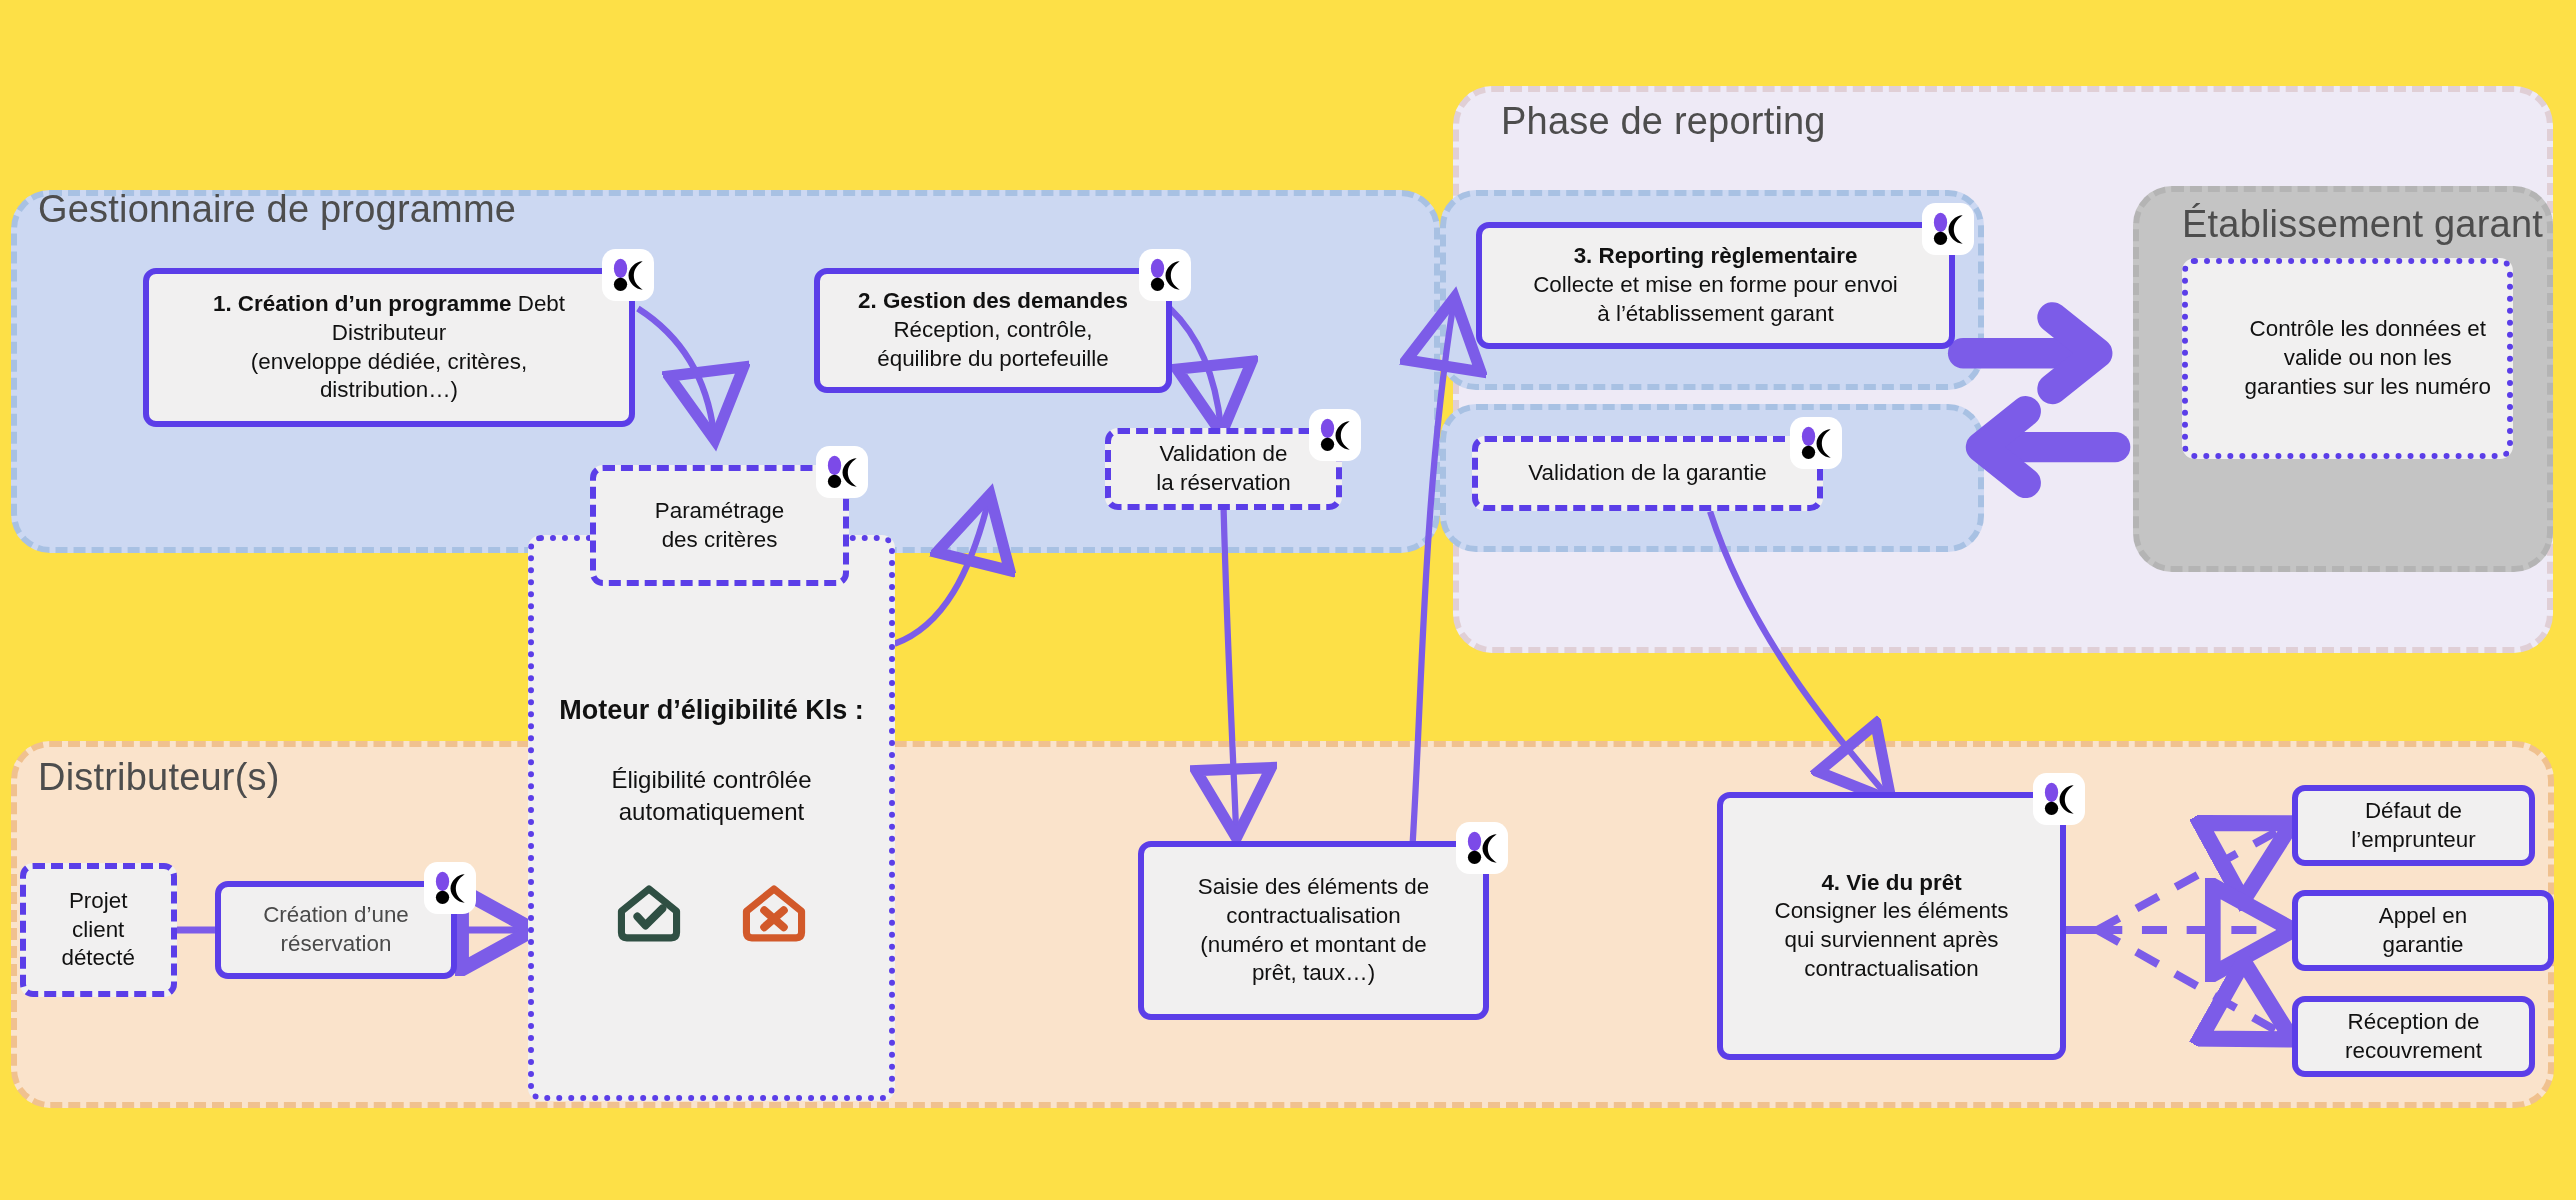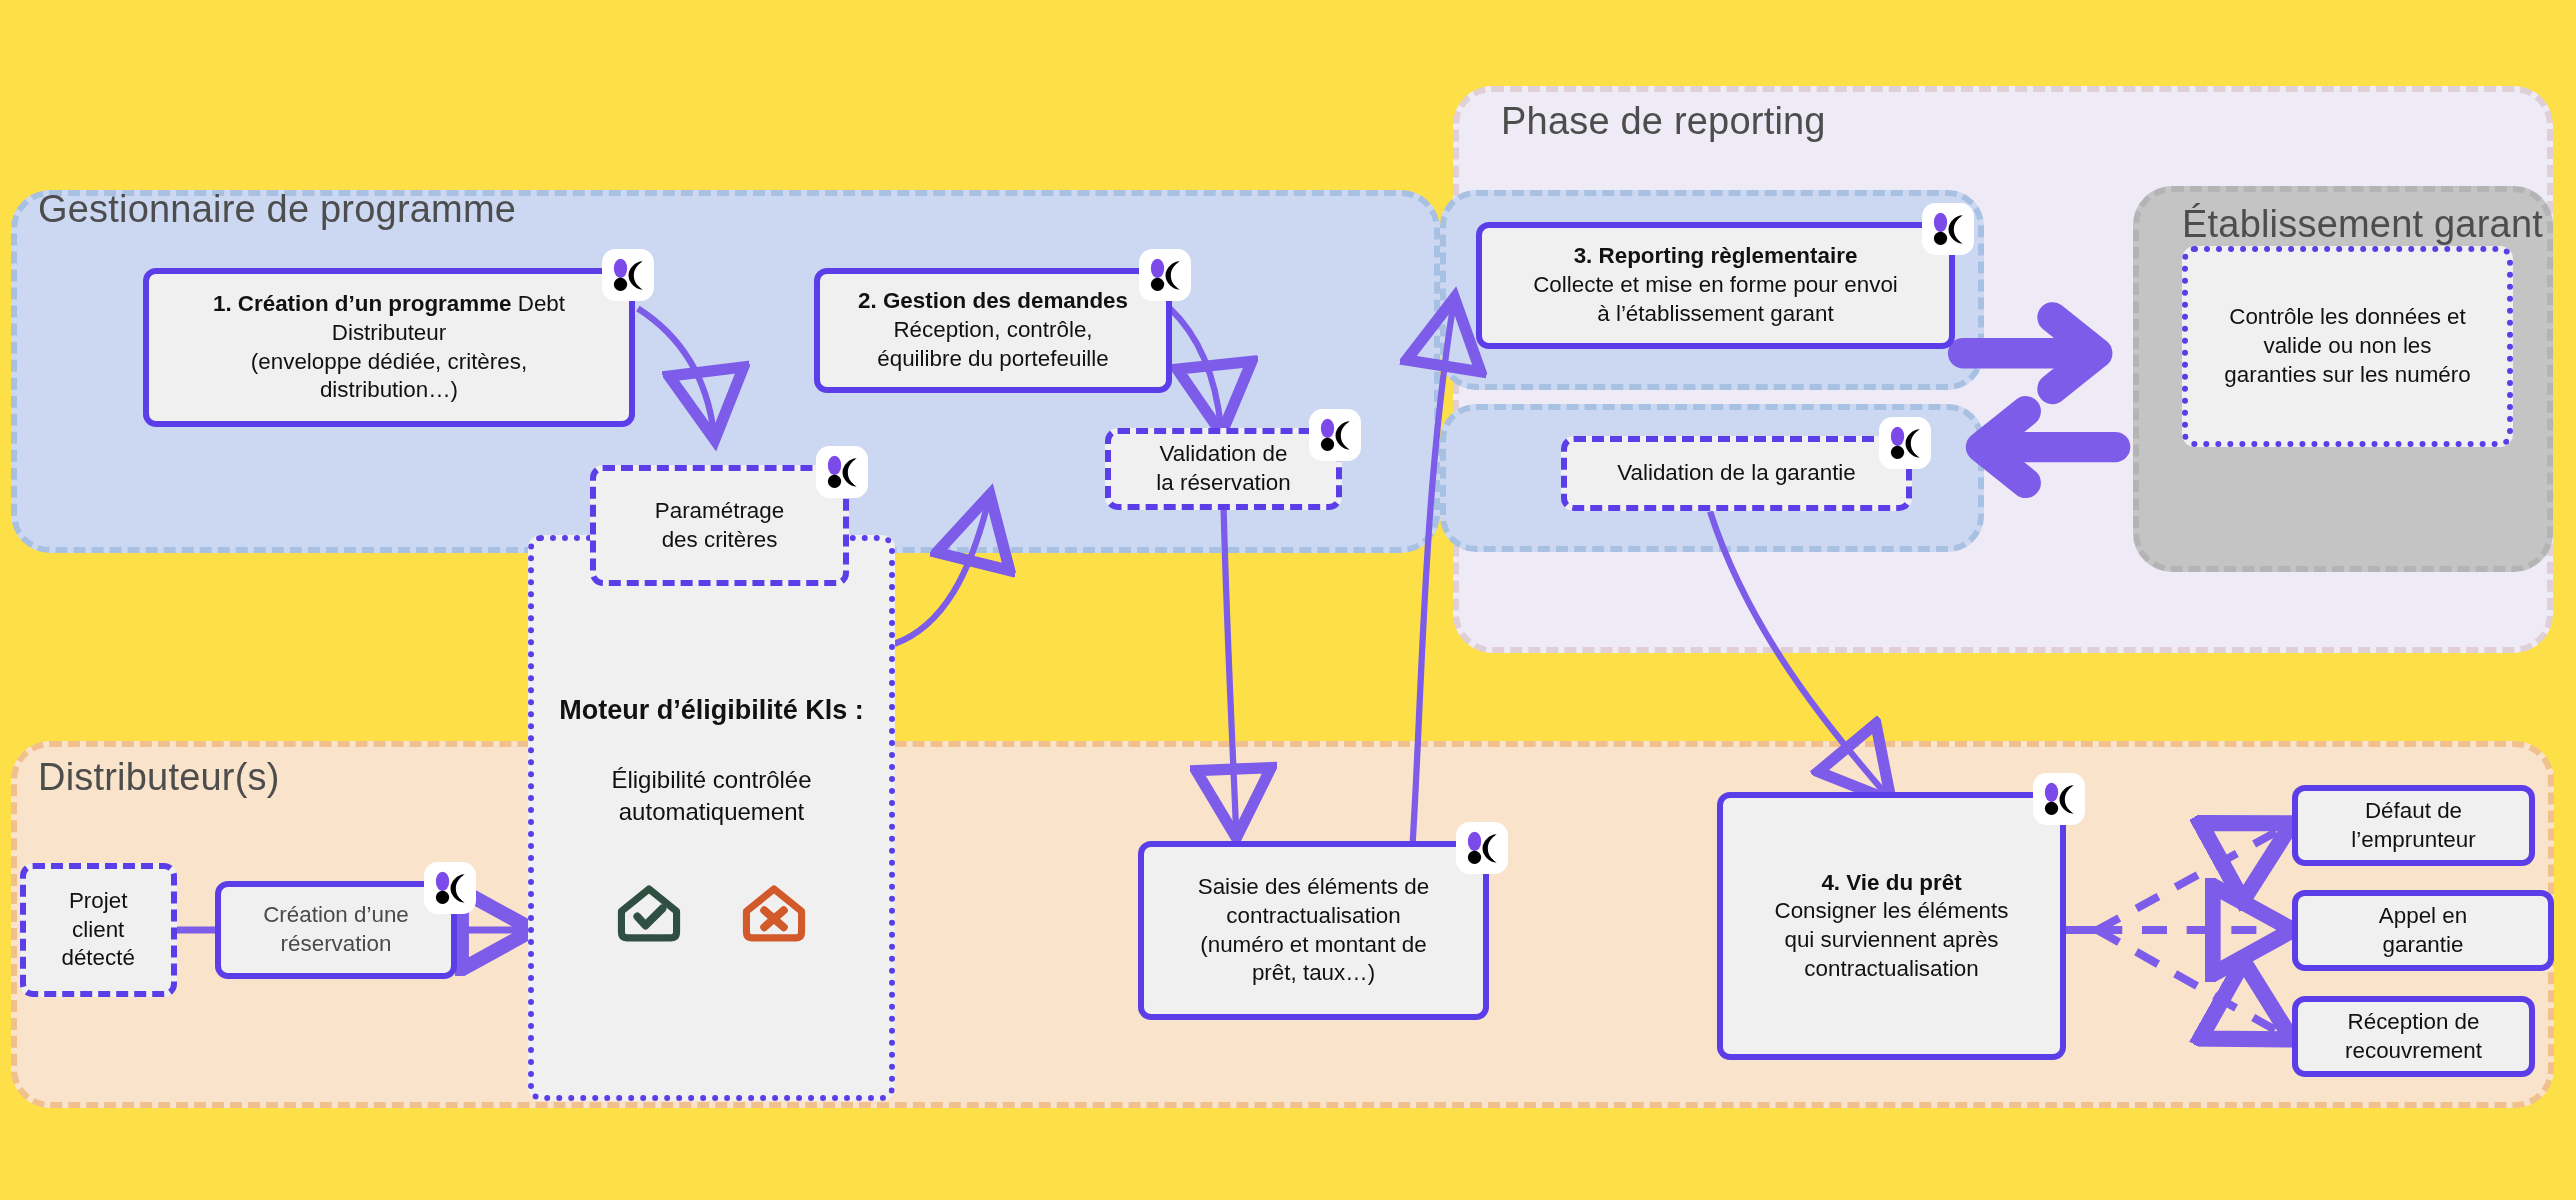--- a/index.html
+++ b/index.html
@@ -142,21 +142,21 @@
     </div>
     <div class="kls" style="right:-25px;top:-25px;">
       <svg width="39" height="39" viewBox="0 0 44 44">
           <ellipse cx="13" cy="14" rx="7.5" ry="11" fill="#7c4ae8"></ellipse>
           <circle cx="13" cy="32" r="7.5" fill="#000"></circle>
           <path d="M38 6 C30 6 22 14 22 22 C22 30 30 38 38 38 C31 33 28 28 28 22 C28 16 31 11 38 6 Z" fill="#000"></path>
         </svg>
     </div>
   </div>
 
-  <div class="card dotted z20" style="left:2182px;top:246px;width:331px;height:201px;">
+  <div class="card dotted z20" style="left:2182px;top:258px;width:331px;height:201px;justify-content:flex-end;">
     <div>
       <span>Contrôle les données et</span><br>
       <span>valide ou non les</span><br>
       <span>garanties sur les numéro</span>
     </div>
   </div>
 
   <div class="card dashed z20" style="left:1105px;top:428px;width:237px;height:82px;">
     <div>
       <span>Validation de</span><br>
@@ -164,21 +164,21 @@
     </div>
     <div class="kls" style="right:-25px;top:-25px;">
       <svg width="39" height="39" viewBox="0 0 44 44">
           <ellipse cx="13" cy="14" rx="7.5" ry="11" fill="#7c4ae8"></ellipse>
           <circle cx="13" cy="32" r="7.5" fill="#000"></circle>
           <path d="M38 6 C30 6 22 14 22 22 C22 30 30 38 38 38 C31 33 28 28 28 22 C28 16 31 11 38 6 Z" fill="#000"></path>
         </svg>
     </div>
   </div>
 
-  <div class="card dashed z20" style="left:1561px;top:436px;width:351px;height:75px;">
+  <div class="card dashed z20" style="left:1472px;top:436px;width:351px;height:75px;">
     <div>
       <span>Validation de la garantie</span>
     </div>
     <div class="kls" style="right:-25px;top:-25px;">
       <svg width="39" height="39" viewBox="0 0 44 44">
           <ellipse cx="13" cy="14" rx="7.5" ry="11" fill="#7c4ae8"></ellipse>
           <circle cx="13" cy="32" r="7.5" fill="#000"></circle>
           <path d="M38 6 C30 6 22 14 22 22 C22 30 30 38 38 38 C31 33 28 28 28 22 C28 16 31 11 38 6 Z" fill="#000"></path>
         </svg>
     </div>

